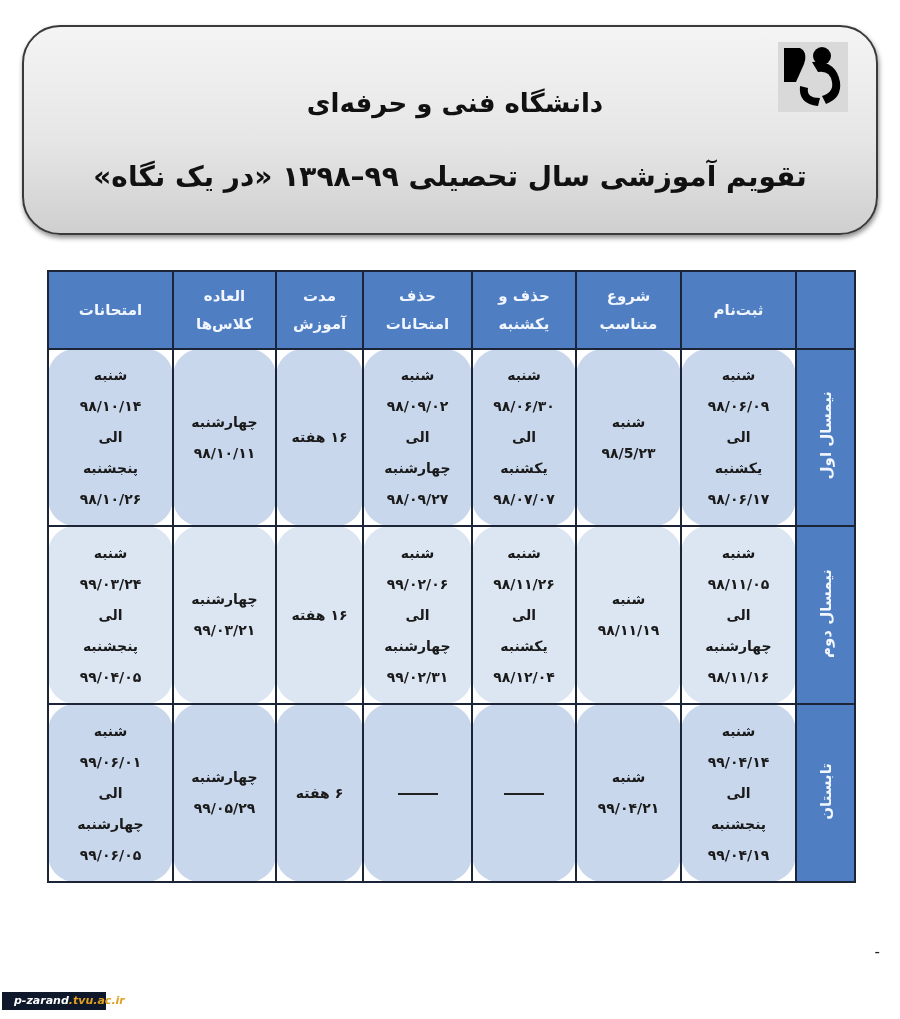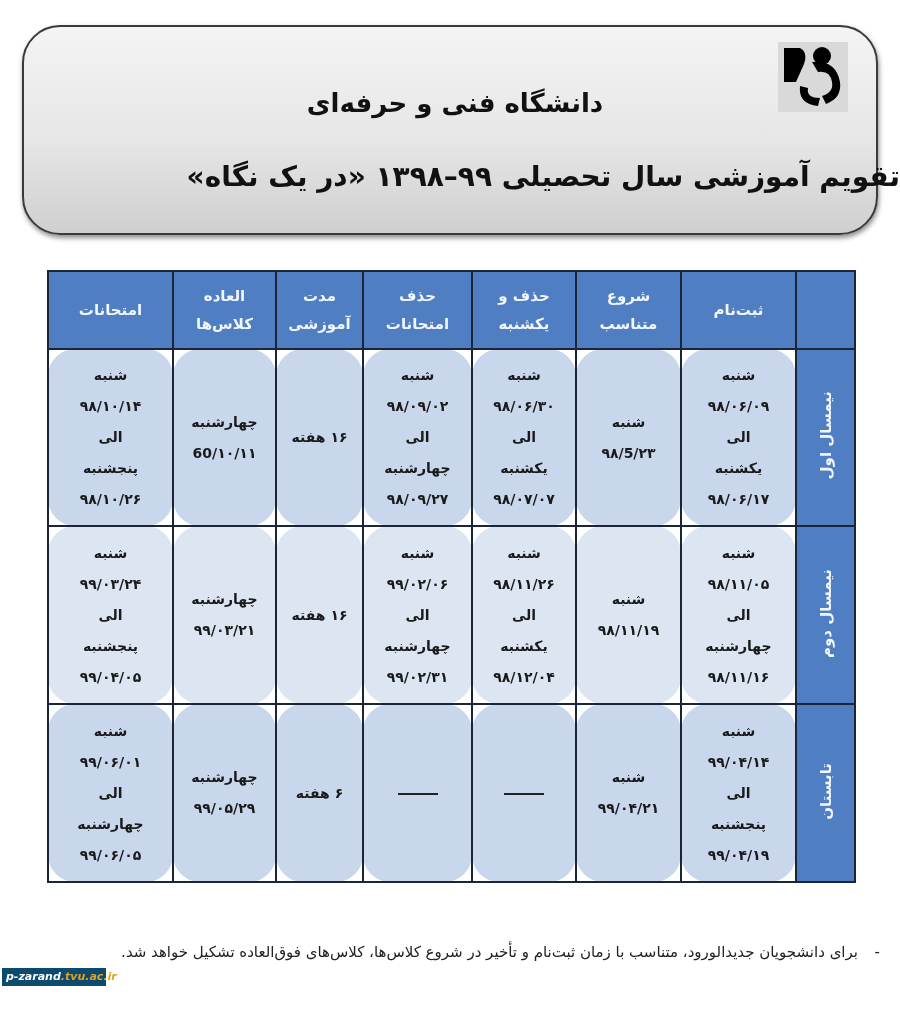--- a/index.html
+++ b/index.html
@@ -16,21 +16,21 @@
   }
   .logo {
     position: absolute; left: 778px; top: 42px; width: 70px; height: 70px;
     background: #d9d9d9;
   }
   .banner-line1 {
     position: absolute; left: 5px; width: 900px; top: 88px; text-align: center;
     font-size: 26px; font-weight: bold; color: #111; direction: rtl;
   }
   .banner-line2 {
-    position: absolute; left: 0; width: 900px; top: 160px; 
+    position: absolute; left: 0; width: 900px; top: 160px; text-align: center;
     font-size: 28px; font-weight: bold; color: #111; direction: rtl;
   }
   table.cal {
     position: absolute; left: 47px; top: 270px; border-collapse: collapse;
     direction: rtl; table-layout: fixed;
   }
   table.cal td, table.cal th {
     border: 2px solid #1c2437; text-align: center; vertical-align: middle;
     padding: 0; font-weight: bold;
   }
@@ -49,23 +49,23 @@
   }
   table.cal tr.row2 td.cell { background: #dce6f3; }
   .line { display: block; }
   .dash { display: inline-block; width: 40px; height: 2px; background: #222; vertical-align: middle; }
   .note {
     position: absolute; right: 42px; top: 933px; width: 790px; direction: rtl;
     font-size: 15px; color: #222; line-height: 38px;
   }
   .note .bullet { position: absolute; right: -22px; top: 0; }
   .watermark {
-    position: absolute; left: 2px; top: 968px; width: 104px; height: 18px;
-    background: #0c4a6e; color: #fff; font-size: 11px; font-style: italic; font-weight: bold;
-    line-height: 18px; padding-left: 4px; box-sizing: border-box; white-space: nowrap;
+    position: absolute; left: 2px; top: 992px; width: 104px; height: 18px;
+    background: #0f172a; color: #fff; font-size: 11px; font-style: italic; font-weight: bold;
+    line-height: 18px; padding-left: 12px; box-sizing: border-box; white-space: nowrap;
   }
   .watermark .dom { color: #e0a020; }
 </style>
 </head>
 <body>
 
 <div class="banner"></div>
 <div class="logo">
   <svg width="70" height="70" viewBox="0 0 70 70">
     <path d="M6 6 L22 6 Q30 10 26 22 L18 40 L6 40 Z" fill="#000"></path>
@@ -101,21 +101,21 @@
       <th>
           <span class="line">حذف و</span>
           <span class="line">یکشنبه</span>
         </th>
       <th>
           <span class="line">حذف</span>
           <span class="line">امتحانات</span>
         </th>
       <th>
           <span class="line">مدت</span>
-          <span class="line">آموزشی</span>
+          <span class="line">آموزش</span>
         </th>
       <th>
           <span class="line">العاده</span>
           <span class="line">کلاس‌ها</span>
         </th>
       <th>
           <span class="line">امتحانات</span>
         </th>
     </tr>
   </thead>
@@ -144,21 +144,21 @@
       <td class="cell">
         <span class="line">شنبه</span>
           <span class="line">۹۸/۰۹/۰۲</span>
           <span class="line">الی</span>
           <span class="line">چهارشنبه</span>
           <span class="line">۹۸/۰۹/۲۷</span>
       </td>
       <td class="cell"><span>۱۶ هفته</span></td>
       <td class="cell">
         <span class="line">چهارشنبه</span>
-          <span class="line">60/۱۰/۱۱</span>
+          <span class="line">۹۸/۱۰/۱۱</span>
       </td>
       <td class="cell">
         <span class="line">شنبه</span>
           <span class="line">۹۸/۱۰/۱۴</span>
           <span class="line">الی</span>
           <span class="line">پنجشنبه</span>
           <span class="line">۹۸/۱۰/۲۶</span>
       </td>
     </tr>
 
@@ -229,16 +229,15 @@
           <span class="line">الی</span>
           <span class="line">چهارشنبه</span>
           <span class="line">۹۹/۰۶/۰۵</span>
       </td>
     </tr>
   </tbody>
 </table>
 
 <div class="note">
   <span class="bullet">-</span>
-  <span>برای دانشجویان جدیدالورود، متناسب با زمان ثبت‌نام و تأخیر در شروع کلاس‌ها، کلاس‌های فوق‌العاده تشکیل خواهد شد.</span>
 </div>
 
 <div class="watermark"><span>p-zarand</span><span class="dom">.tvu.ac.ir</span></div>
 
 </body></html>

